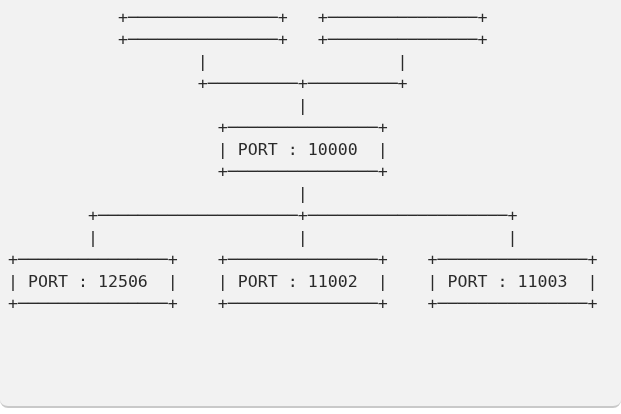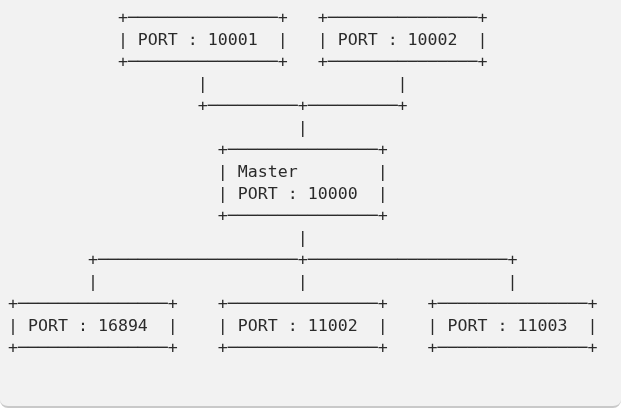--- a/index.html
+++ b/index.html
@@ -30,29 +30,27 @@
     white-space: pre;
     height: 22px;
   }
 </style>
 </head>
 <body>
 
 <div class="panel">
   <div class="ascii">
     <div>           +───────────────+   +───────────────+</div>
-    <div>           | PORT : 10001  |   | PORT : 10002  |</div>
     <div>           +───────────────+   +───────────────+</div>
     <div>                   |                   |</div>
     <div>                   +─────────+─────────+</div>
     <div>                             |</div>
     <div>                     +───────────────+</div>
-    <div>                     | Master        |</div>
     <div>                     | PORT : 10000  |</div>
     <div>                     +───────────────+</div>
     <div>                             |</div>
     <div>        +────────────────────+────────────────────+</div>
     <div>        |                    |                    |</div>
     <div>+───────────────+    +───────────────+    +───────────────+</div>
-    <div>| PORT : 16894  |    | PORT : 11002  |    | PORT : 11003  |</div>
+    <div>| PORT : 12506  |    | PORT : 11002  |    | PORT : 11003  |</div>
     <div>+───────────────+    +───────────────+    +───────────────+</div>
   </div>
 </div>
 
 </body></html>

